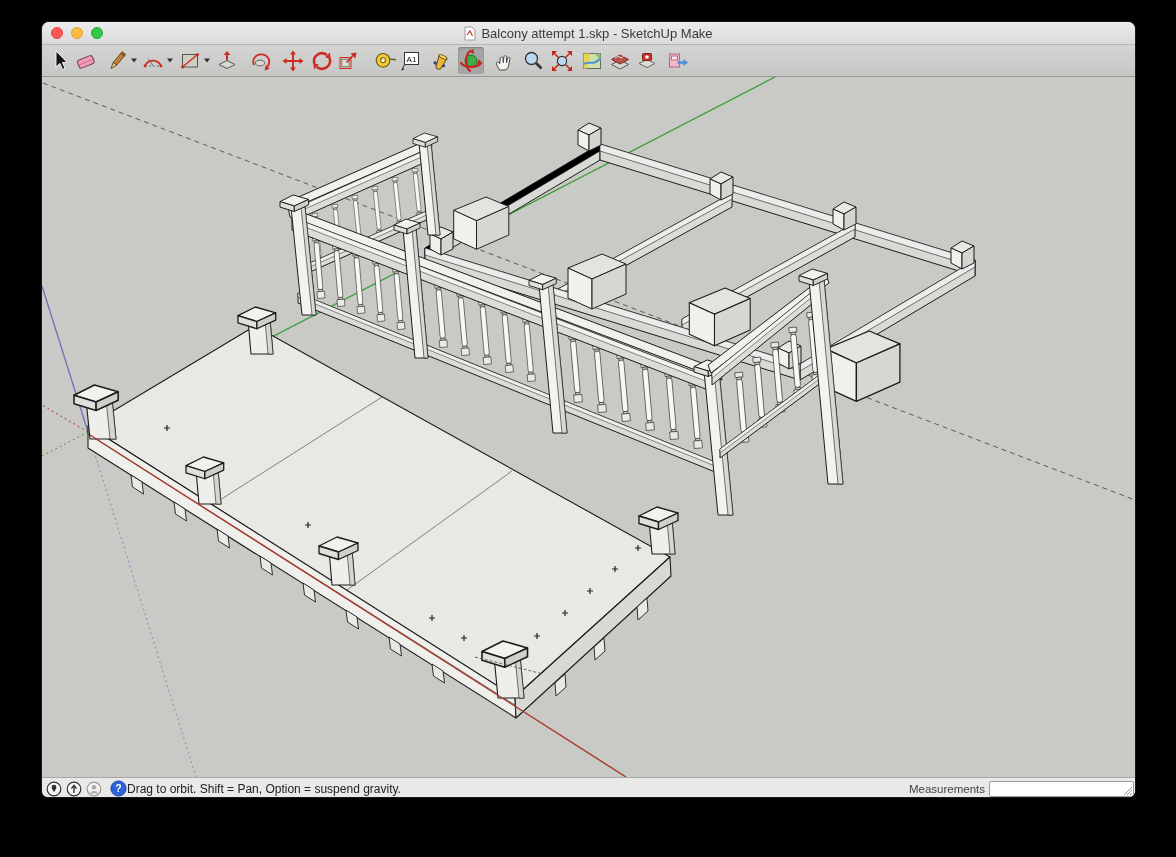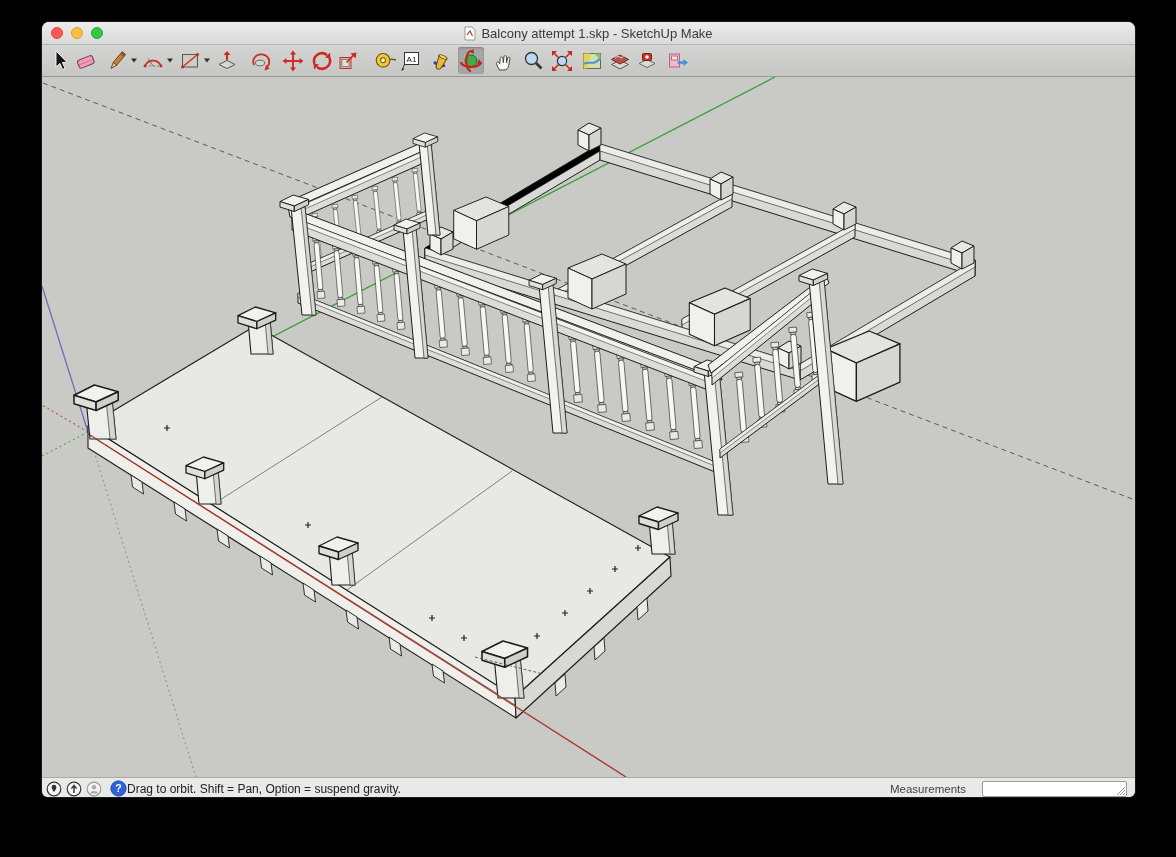--- a/index.html
+++ b/index.html
@@ -14,21 +14,21 @@
   .title-wrap{margin:0 auto;display:flex;align-items:center;gap:5px;}
   .title-text{font-size:13px;color:#3a3a3a;}
   .toolbar{height:31px;background:linear-gradient(#d4d4d3,#c6c6c5);border-bottom:1px solid #979795;position:relative;}
   .tool{position:absolute;top:2px;width:26px;height:27px;display:flex;align-items:center;justify-content:center;border-radius:3px;}
   .tool.active{background:#a6a6a6;box-shadow:inset 0 1px 2px rgba(0,0,0,.25);}
   .caret{position:absolute;top:10px;width:8px;height:10px;}
   .viewport{position:relative;height:700px;background:#c9c9c5;}
   .statusbar{height:21px;background:#e9e9e8;border-top:1px solid #a8a8a8;display:flex;align-items:center;position:relative;font-size:12px;color:#222;}
   .sb-icons{display:flex;align-items:center;gap:4px;margin-left:4px;}
   .sb-hint{}
-  .sb-right{position:absolute;right:8px;display:flex;align-items:center;gap:16px;}
+  .sb-right{position:absolute;right:1px;display:flex;align-items:center;gap:4px;}
   .sb-label{font-size:11.5px;color:#444;}
   .meas-wrap{position:relative;width:145px;height:16px;}
   .meas-input{width:145px;height:16px;box-sizing:border-box;border:1px solid #9a9a9a;border-radius:2px;background:#fff;font-size:11px;padding:0 3px;outline:none;}
   .grip{position:absolute;right:1px;bottom:1px;}
   svg{display:block;}
 </style>
 </head>
 <body>
 
 <div class="window">

